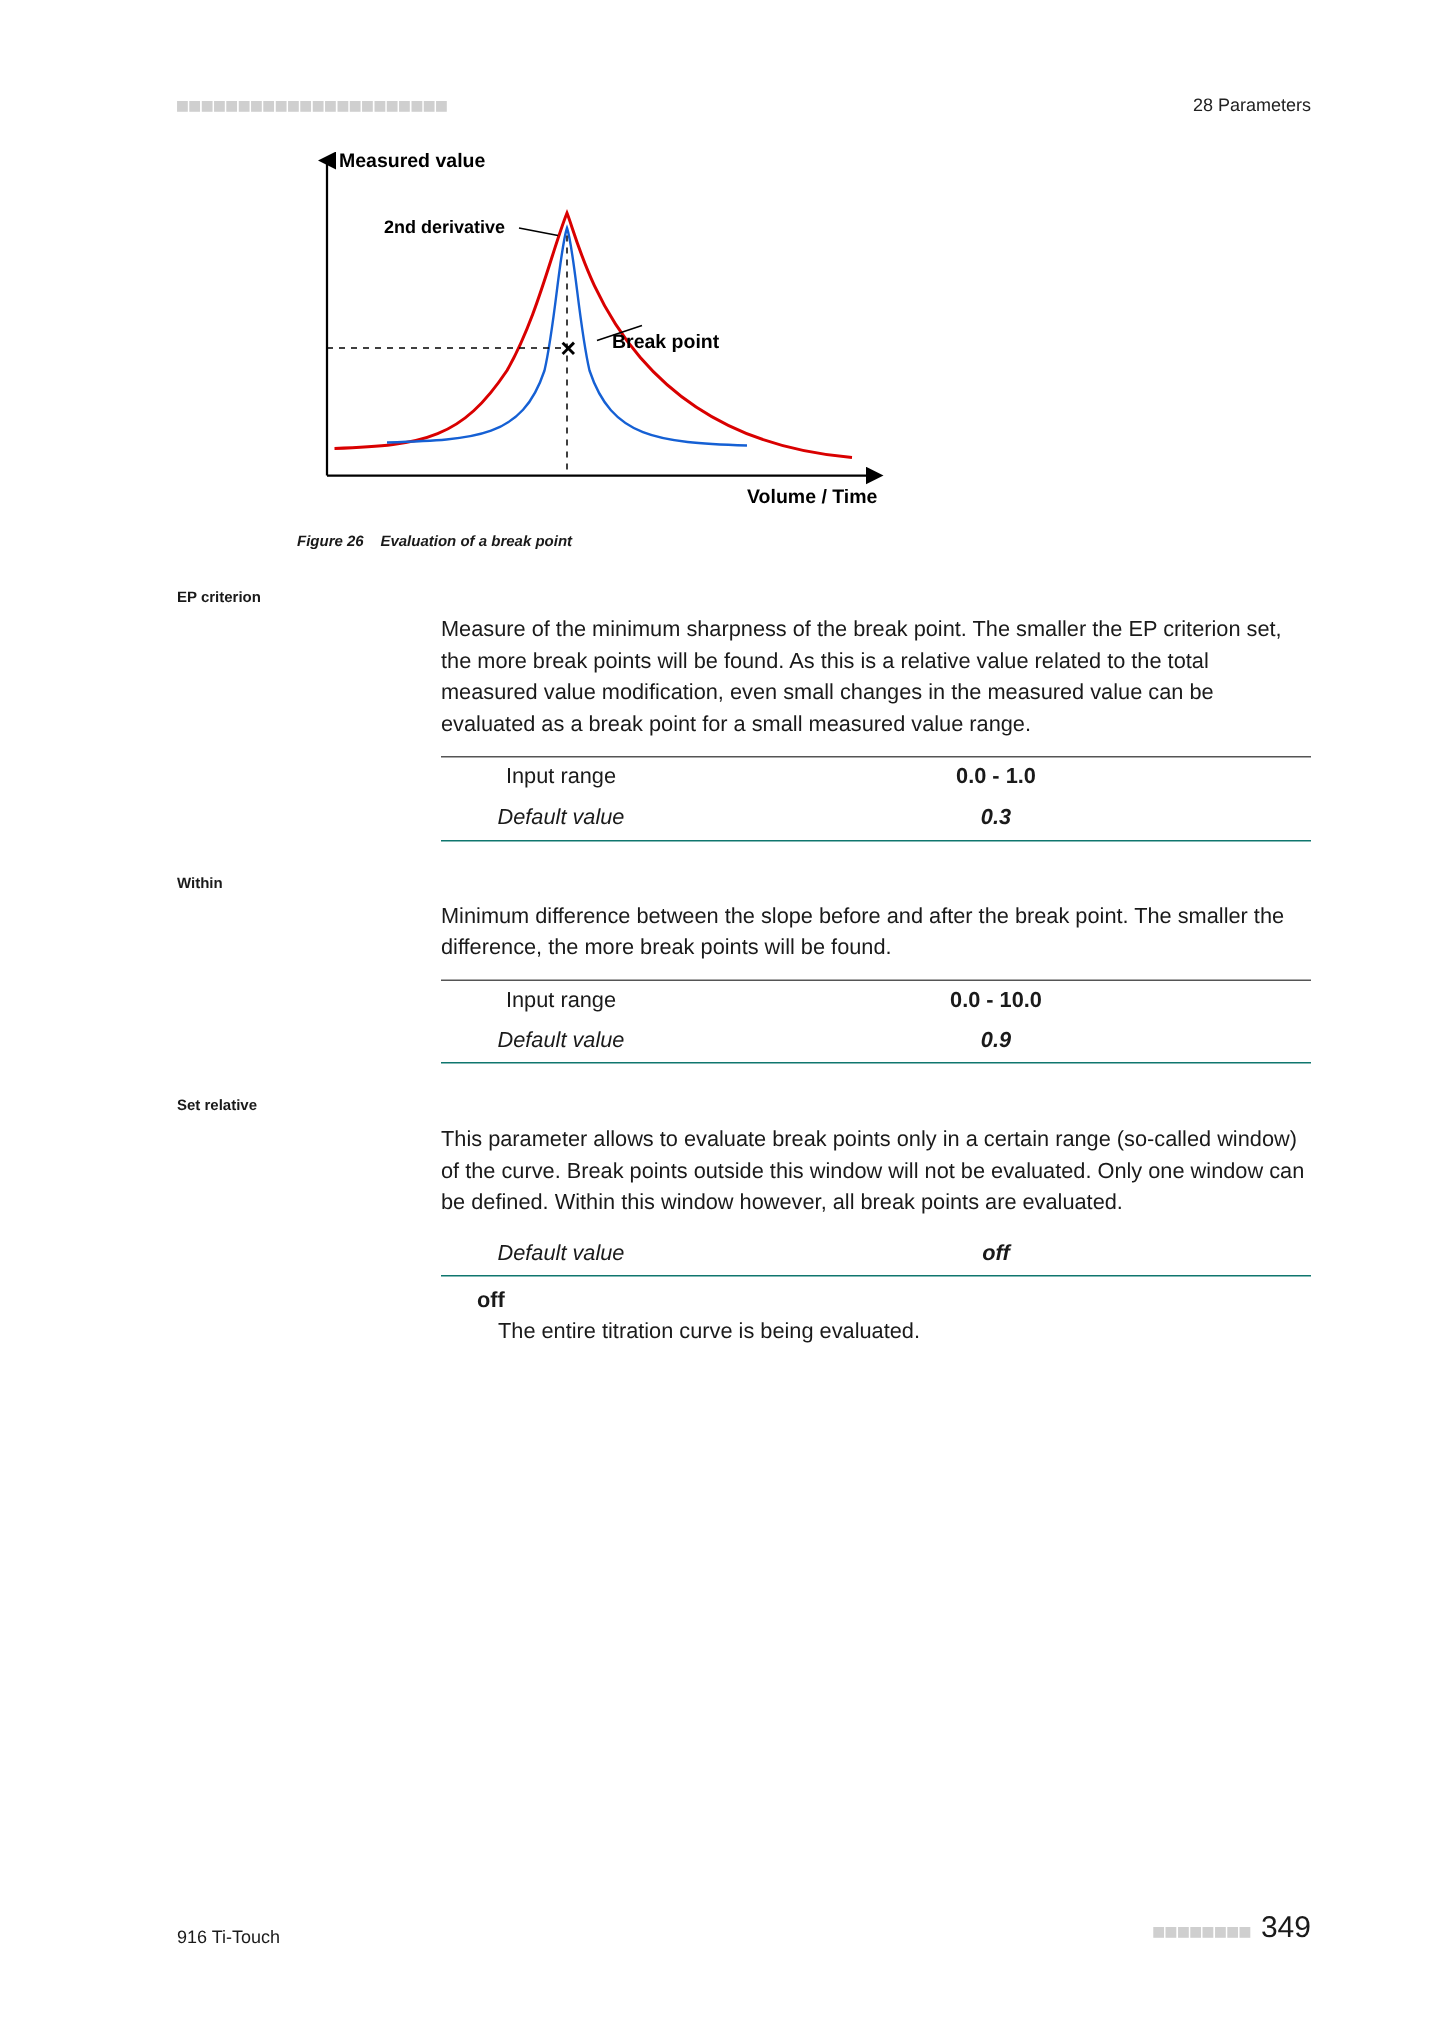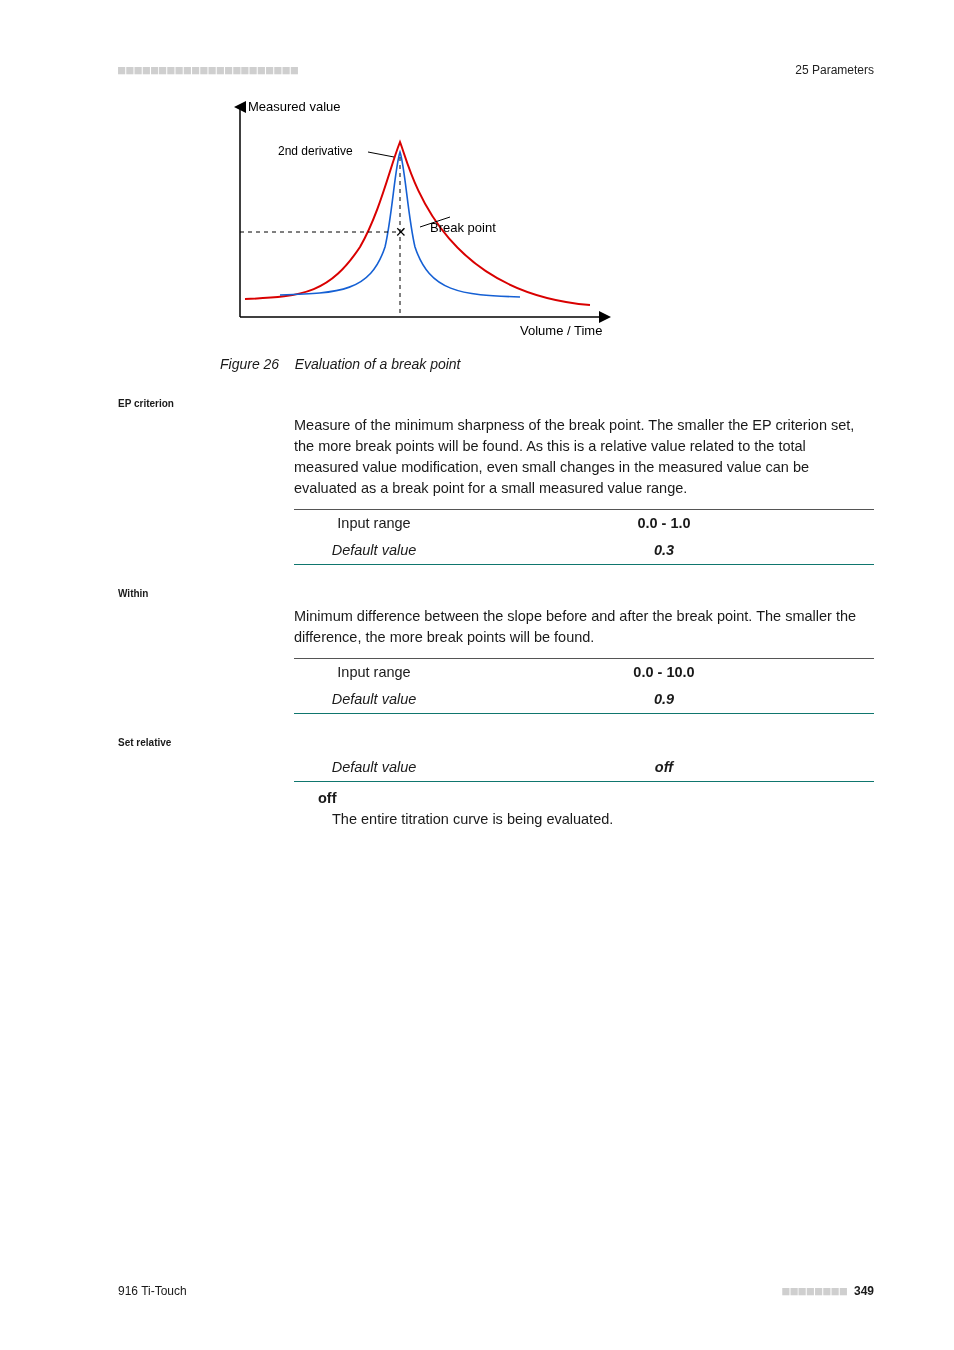--- a/index.html
+++ b/index.html
@@ -24,26 +24,27 @@
     font-size: 12px;
     margin-bottom: 18px;
     color: #222;
   }
   .hdr-left {
     letter-spacing: 1px;
     color: #cfcfcf;
     font-family: monospace;
   }
   .fig-wrap {
-    margin-left: 102px;
+    margin-left: 80px;
     margin-top: 10px;
+    font-weight: bold;
   }
   .fig-caption {
     font-style: italic;
-    font-size: 14px;
+    font-size: 10px;
     margin-top: 6px;
   }
   .section {
     margin-top: 22px;
   }
   .side-head {
     font-weight: 700;
     font-size: 10px;
     margin-bottom: 4px;
   }
@@ -93,35 +94,35 @@
     font-size: 12px;
     align-items: flex-end;
   }
   .ftr-right .dots {
     color: #cfcfcf;
     letter-spacing: 1px;
     font-family: monospace;
     margin-right: 6px;
   }
   .ftr-right .pg {
-    font-weight: 700;
-    font-size: 12px;
+    font-weight: 400;
+    font-size: 20px;
   }
   svg text {
     font-family: "Segoe UI", "Helvetica Neue", Arial, sans-serif;
   }
 </style>
 </head>
 <body>
 
 <div class="page">
 
   <div class="hdr">
     <span class="hdr-left">■■■■■■■■■■■■■■■■■■■■■■</span>
-    <span>25 Parameters</span>
+    <span>28 Parameters</span>
   </div>
 
   <div class="fig-wrap">
     <svg width="440" height="245" viewBox="0 0 440 245">
 
       <defs>
         <marker id="arrowY" markerWidth="8" markerHeight="8" refX="4" refY="4" orient="auto">
           <path d="M0,8 L4,0 L8,8 Z" fill="#000"></path>
         </marker>
         <marker id="arrowX" markerWidth="8" markerHeight="8" refX="4" refY="4" orient="auto">
@@ -194,20 +195,21 @@
             </tr>
       </tbody>
         </table>
     </div>
   </div>
 
 
   <div class="section">
     <div class="side-head">Set relative</div>
     <div class="body-col">
+      <p class="para">This parameter allows to evaluate break points only in a certain range (so-called window) of the curve. Break points outside this window will not be evaluated. Only one window can be defined. Within this window however, all break points are evaluated.</p>
       <table class="param-tbl">
         <tbody>
         <tr class="rule-bot">
               <td class="lbl">Default value</td>
               <td class="val">off</td>
             </tr>
       </tbody>
         </table>
       <div class="opt-dt">off</div>
       <p class="opt-dd">The entire titration curve is being evaluated.</p>

